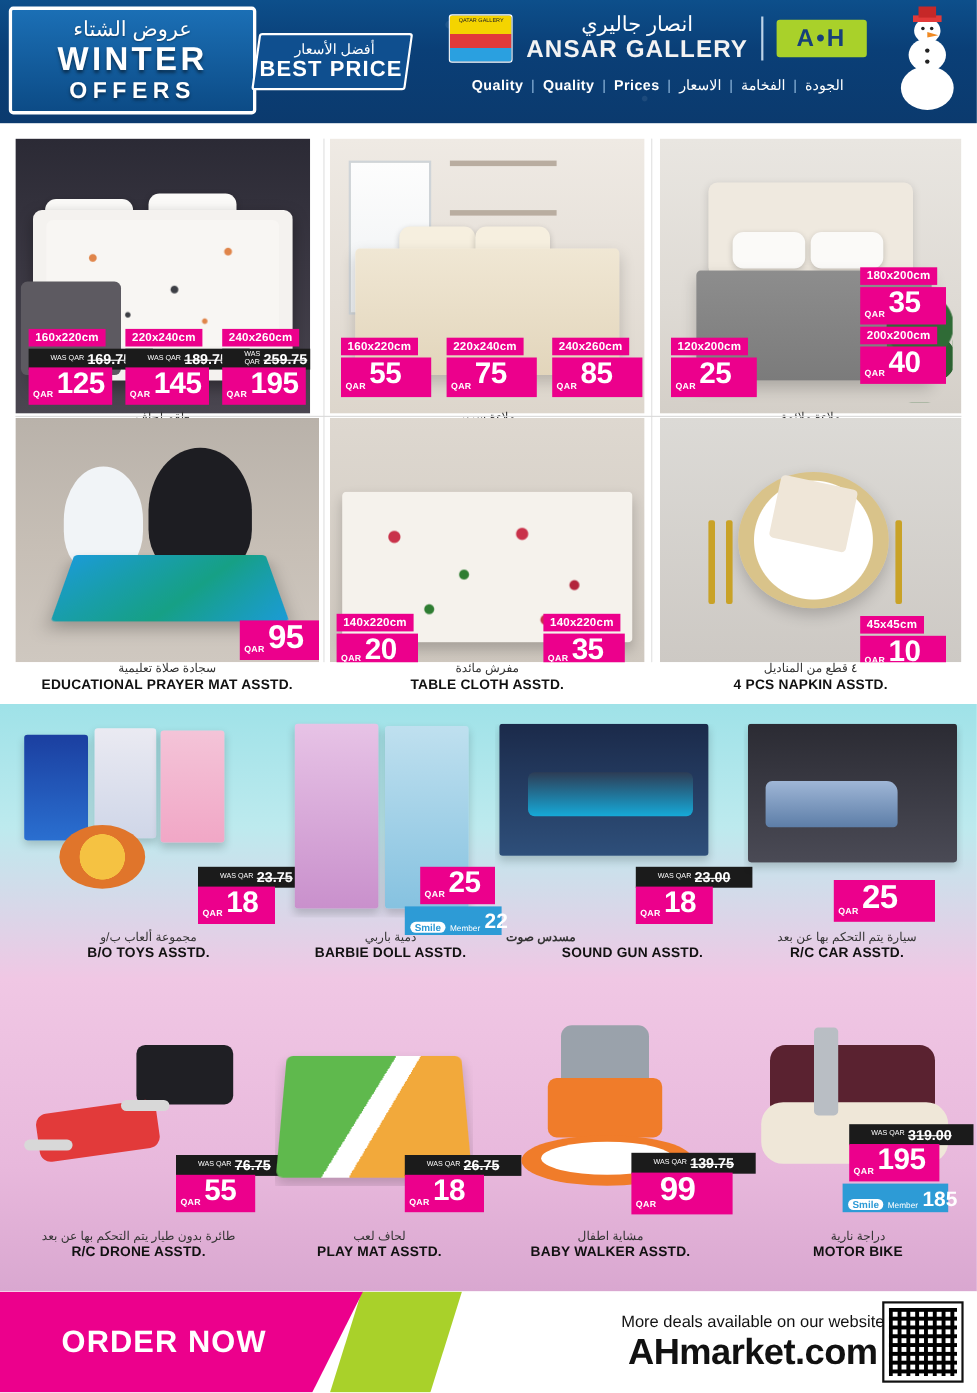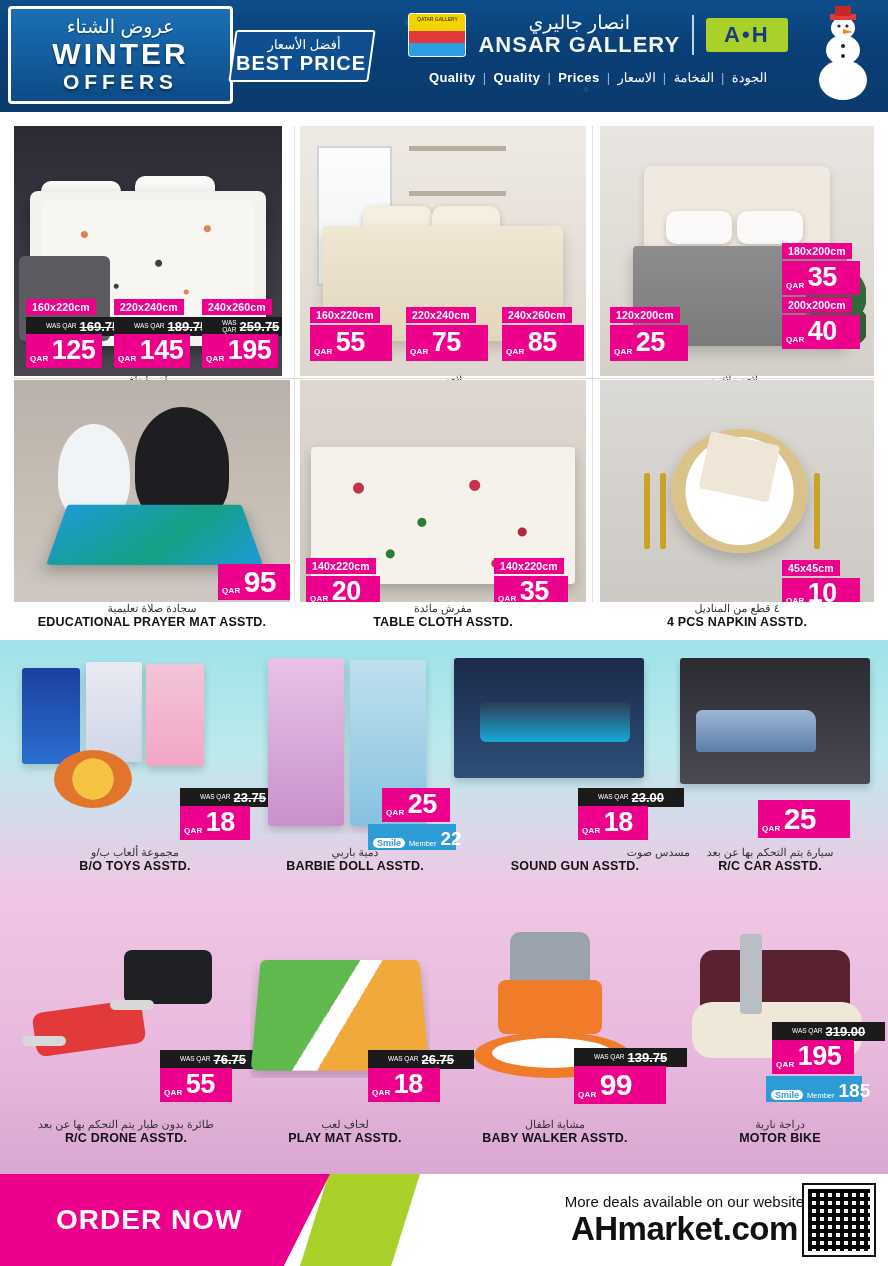--- a/index.html
+++ b/index.html
@@ -83,21 +83,21 @@
   
   .sheet { position:relative; }
   .cell { position:absolute; background:#fff; overflow:hidden; }
   .photo { position:absolute; left:0; top:0; right:0; bottom:0; }
   .cap-ar{ font-size:11px; color:#333; direction:rtl; line-height:1.15; }
   .cap-en{ font-size:12.5px; font-weight:bold; color:#111; letter-spacing:.2px; }
 
   
   .tag{
     position:absolute; background:#ec008c; color:#fff;
-    display:flex; align-items:center; justify-content:flex-start;
+    display:flex; align-items:flex-start; justify-content:flex-start;
     padding:1px 6px 2px 4px; line-height:1;
   }
   .tag .qar{
     font-size:8px; font-weight:bold; letter-spacing:.3px; margin-right:3px; align-self:flex-end; margin-bottom:3px;
   }
   .tag .val{ font-size:27px; font-weight:bold; letter-spacing:-.5px; }
   .tag.big .val{ font-size:30px; }
 
   .size{
     position:absolute; background:#ec008c; color:#fff; font-size:10.5px;
@@ -511,21 +511,21 @@
   </div>
   <div class="was" style="position:absolute; left:578px; top:148px;">
     <span class="w">WAS QAR</span>
     <span class="old">23.00</span>
   </div>
   <div class="tag" style="position:absolute; left:578px; top:166px; width:70px; height:34px;">
     <span class="qar">QAR</span>
     <span class="val">18</span>
   </div>
   <div style="position:absolute; left:460px; top:206px; width:230px;">
-    <div class="cap-ar" style="text-align:right;">مسدس صوت</div>
+    <div class="cap-ar" style="text-align:left;font-weight:bold;">مسدس صوت</div>
     <div class="cap-en" style="text-align:center;">SOUND GUN ASSTD.</div>
   </div>
 
   <div class="cell" style="left:676px; top:18px; width:200px; height:160px; background:transparent;">
     <div class="toybox" style="position:absolute; left:4px; top:0px; width:190px; height:126px; background:linear-gradient(180deg,#2b2b33,#4a4a55);"></div>
     <div style="position:absolute; left:20px; top:52px; width:120px; height:42px; background:linear-gradient(180deg,#9fb6d6,#5d7ea8); border-radius:6px 10px 4px 4px;"></div>
   </div>
   <div class="tag big" style="position:absolute; left:758px; top:160px; width:92px; height:38px;">
     <span class="qar">QAR</span>
     <span class="val">25</span>

